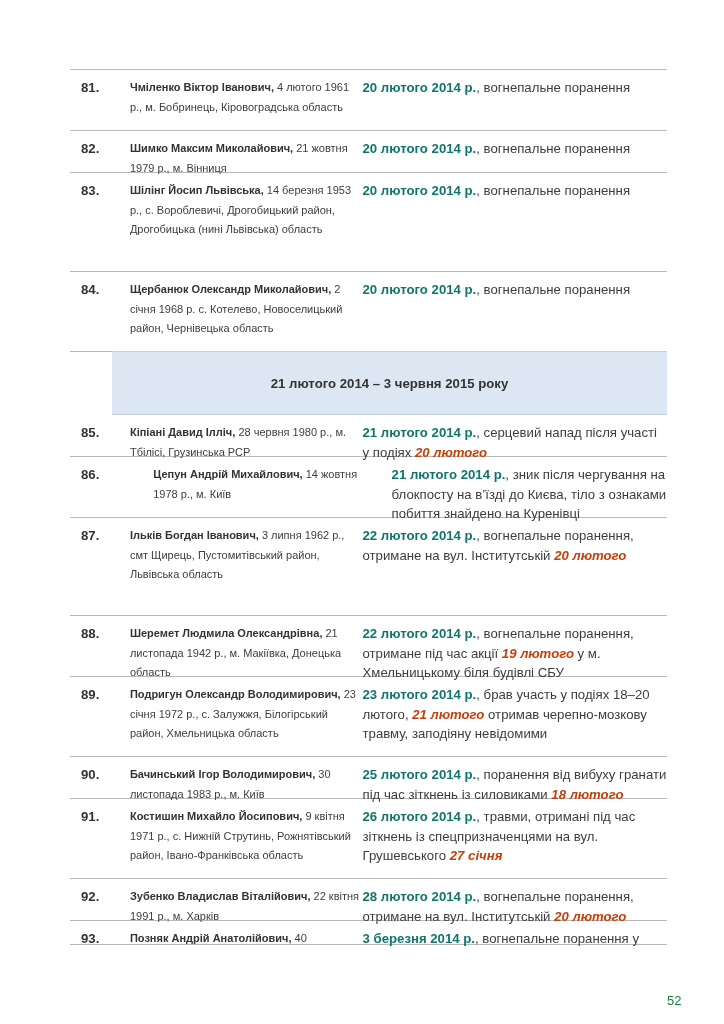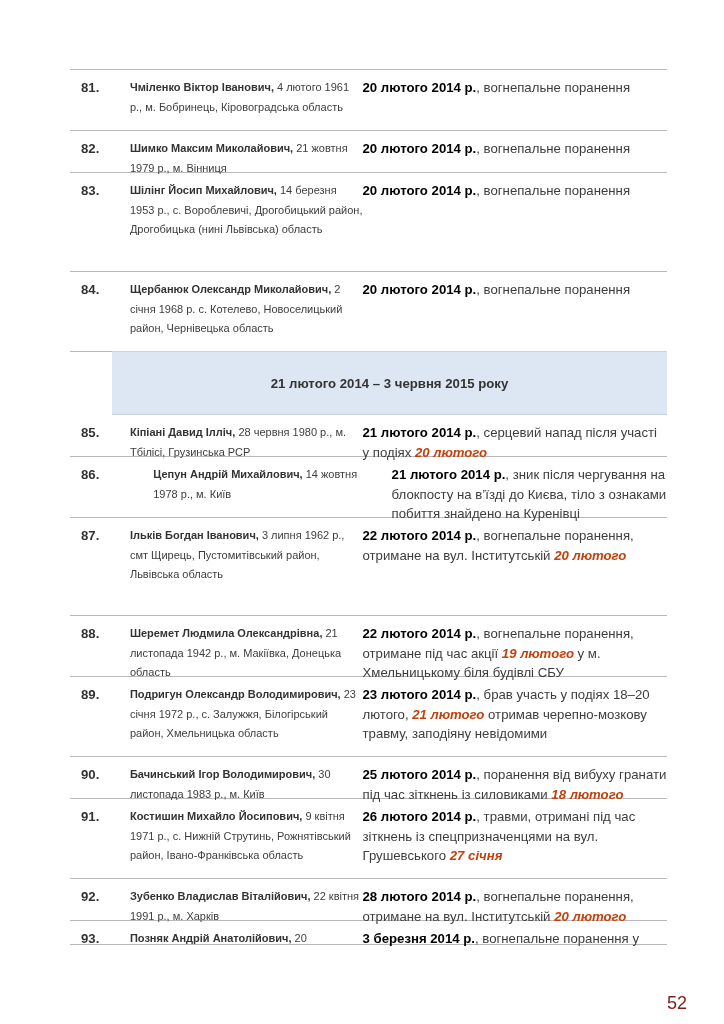--- a/index.html
+++ b/index.html
@@ -19,49 +19,49 @@
     width: 49px; padding-left: 11px; font-weight: bold; font-size: 13.2px;
     line-height: 19.5px; color: #333;
   }
   .person {
     width: 233px; font-size: 11px; line-height: 19.5px; color: #3d3d3d;
   }
   .person b { color: #333; }
   .event {
     width: 305px; padding-left: 0px; font-size: 13.2px; line-height: 19.5px; color: #3d3d3d;
   }
-  .event b { color: #000000; }
+  .event b { color: #0f766e; }
   .event i { font-weight: bold; font-style: italic; color: #c2410c; }
   .section {
     background: #dce7f3; border-bottom: 1px solid #c3cfdc; border-top: 1px solid #c6d3e1;
     height: 62px; display: flex; align-items: center; justify-content: center;
     font-weight: bold; font-size: 13.2px; color: #333; margin-top: -1px; margin-left: 42px;
   }
   .page-num {
-    position: absolute; left: 667px; top: 993px; font-size: 18px; color: #7f1d1d;
+    position: absolute; left: 667px; top: 993px; font-size: 13px; color: #15803d;
   }
 </style>
 </head>
 <body>
 
 <div class="table">
   <div id="rows-before">
       <div class="row" style="height: 61px;">
         <div class="num">81.</div>
         <div class="person"><b>Чміленко Віктор Іванович,</b><span> 4 лютого 1961 р., м. Бобринець, Кіровоградська область</span></div>
         <div class="event"><b>20 лютого 2014 р.</b><span>, вогнепальне поранення</span></div>
       </div>
       <div class="row" style="height: 42px;">
         <div class="num">82.</div>
         <div class="person"><b>Шимко Максим Миколайович,</b><span> 21 жовтня 1979 р., м. Вінниця</span></div>
         <div class="event"><b>20 лютого 2014 р.</b><span>, вогнепальне поранення</span></div>
       </div>
       <div class="row" style="height: 99px;">
         <div class="num">83.</div>
-        <div class="person"><b>Шілінг Йосип Михайлович,</b><span> 14 березня 1953 р., с. Вороблевичі, Дрогобицький район, Дрогобицька (нині Львівська) область</span></div>
+        <div class="person"><b>Шілінг Йосип Львівська,</b><span> 14 березня 1953 р., с. Вороблевичі, Дрогобицький район, Дрогобицька (нині Львівська) область</span></div>
         <div class="event"><b>20 лютого 2014 р.</b><span>, вогнепальне поранення</span></div>
       </div>
       <div class="row" style="height: 80px;">
         <div class="num">84.</div>
         <div class="person"><b>Щербанюк Олександр Миколайович,</b><span> 2 січня 1968 р. с. Котелево, Новоселицький район, Чернівецька область</span></div>
         <div class="event"><b>20 лютого 2014 р.</b><span>, вогнепальне поранення</span></div>
       </div>
     </div>
   <div class="section">
     <span>21 лютого 2014 – 3 червня 2015 року</span>
@@ -102,19 +102,19 @@
         <div class="person"><b>Костишин Михайло Йосипович,</b><span> 9 квітня 1971 р., с. Нижній Струтинь, Рожнятівський район, Івано-Франківська область</span></div>
         <div class="event"><b>26 лютого 2014 р.</b><span>, травми, отримані під час зіткнень із спецпризначенцями на вул. Грушевського </span><i>27 січня</i></div>
       </div>
       <div class="row" style="height: 42px;">
         <div class="num">92.</div>
         <div class="person"><b>Зубенко Владислав Віталійович,</b><span> 22 квітня 1991 р., м. Харків</span></div>
         <div class="event"><b>28 лютого 2014 р.</b><span>, вогнепальне поранення, отримане на вул. Інститутській </span><i>20 лютого</i></div>
       </div>
       <div class="row" style="height: 24px;">
         <div class="num">93.</div>
-        <div class="person"><b>Позняк Андрій Анатолійович,</b><span> 20</span></div>
+        <div class="person"><b>Позняк Андрій Анатолійович,</b><span> 40</span></div>
         <div class="event"><b>3 березня 2014 р.</b><span>, вогнепальне поранення у</span></div>
       </div>
     </div>
 </div>
 
 <div class="page-num">52</div>
 
 </body></html>

